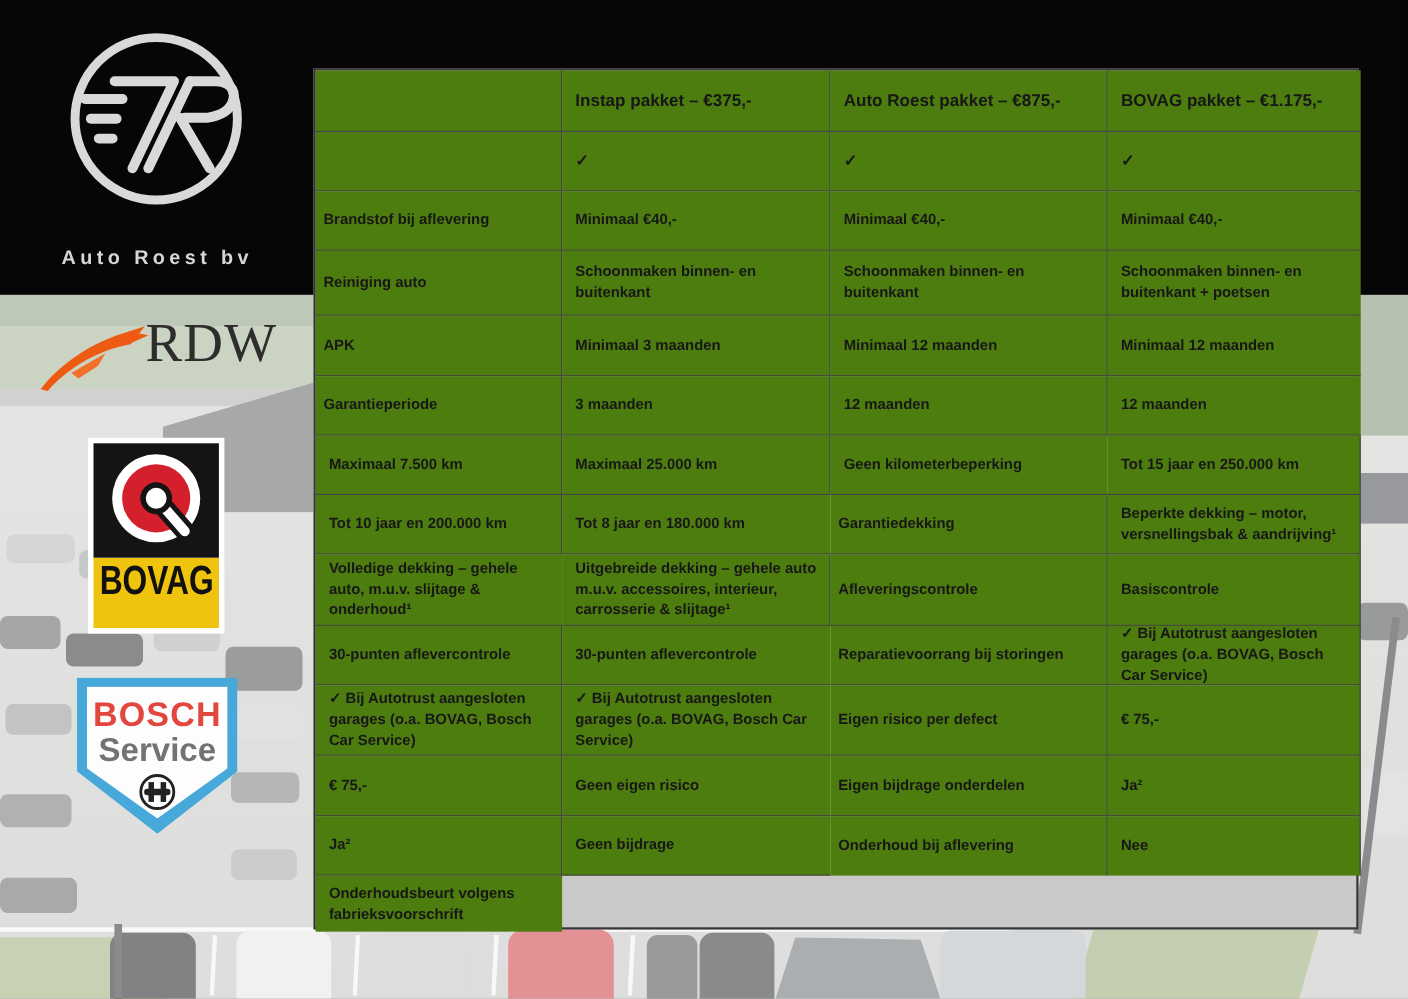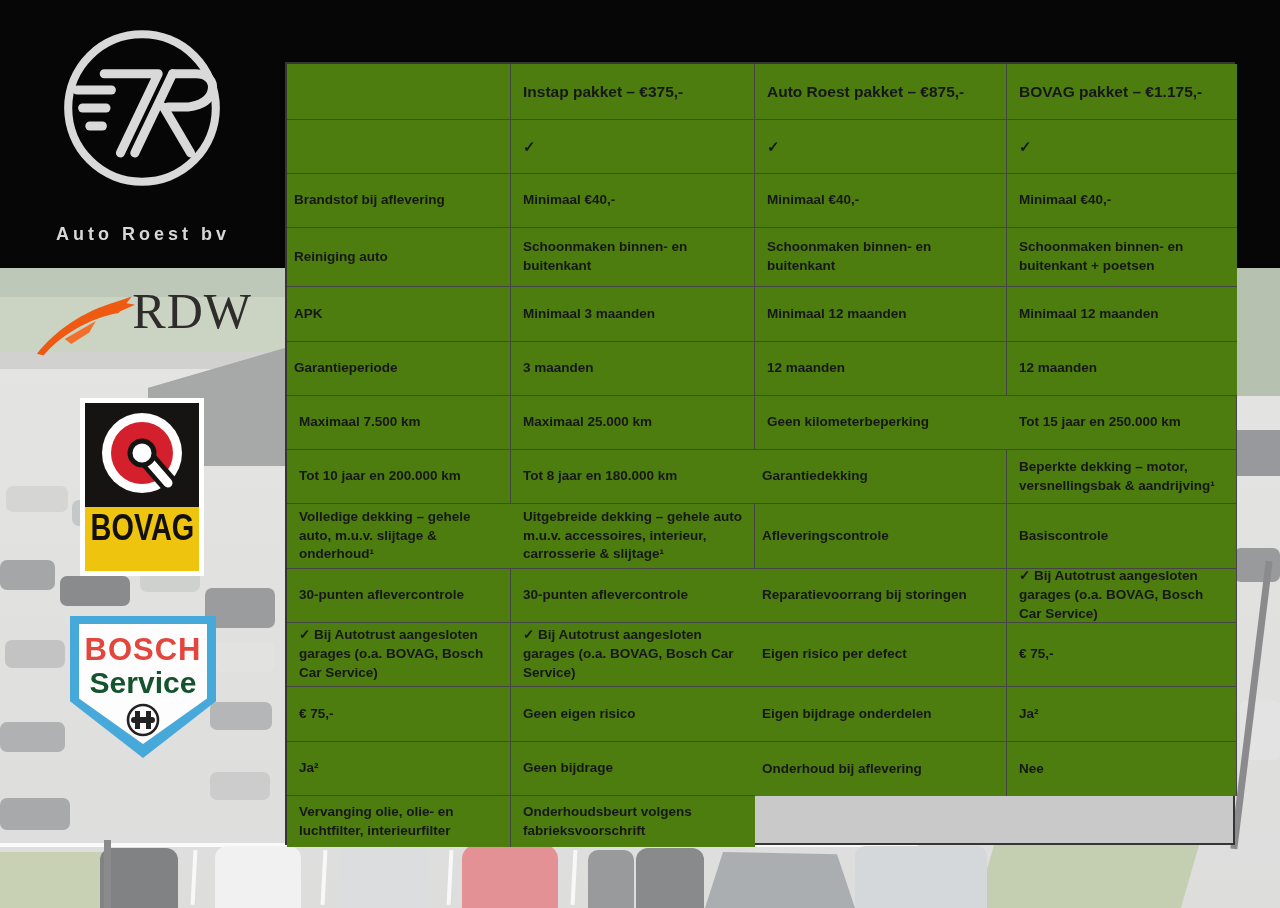--- a/index.html
+++ b/index.html
@@ -42,21 +42,21 @@
   .bovag-top{position:relative;width:100%;height:62%;background:#161413;display:flex;align-items:center;justify-content:center;}
   .bovag-bottom{width:100%;height:38%;background:#efc40f;display:flex;align-items:flex-start;justify-content:center;}
   .bovag-word{color:#13110f;font-size:37px;font-weight:700;transform:scaleX(.78);letter-spacing:0px;}
   .bosch{position:absolute;left:70px;top:616px;width:146px;height:142px;z-index:4;}
   .bosch-shield{position:absolute;inset:0;background:#47a9da;
     clip-path:polygon(0 0,100% 0,100% 60%,50% 100%,0 60%);}
   .bosch-inner{position:absolute;left:9px;top:8px;right:9px;bottom:14px;background:#fdfdfd;
     clip-path:polygon(0 0,100% 0,100% 62%,50% 100%,0 62%);
     display:flex;flex-direction:column;align-items:center;}
   .bosch-word{color:#e2463d;font-size:31px;font-weight:700;letter-spacing:1px;margin-top:8px;}
-  .bosch-service{color:#14532d;font-size:30px;font-weight:700;margin-top:-2px;}
+  .bosch-service{color:#737373;font-size:30px;font-weight:700;margin-top:-2px;}
   
   .pkg-table{
     position:absolute;left:285px;top:62px;width:950px;height:783px;z-index:5;
     display:grid;box-sizing:border-box;
     grid-template-columns:224px 244px 252px 230px;
     grid-template-rows:56px 54px 54px 59px 55px 54px 54px 54px 65px 54px 64px 55px 54px 51px;
     background:#c9c9c9;border:2px solid #353535;
   }
   .cell{
     box-sizing:border-box;border-right:1px solid #454545;border-bottom:1px solid #454545;
@@ -222,17 +222,16 @@
       <div class="cell label">Eigen risico per defect</div>
       <div class="cell">€ 75,-</div>
       <div class="cell">€ 75,-</div>
       <div class="cell last-col">Geen eigen risico</div>
       <div class="cell label">Eigen bijdrage onderdelen</div>
       <div class="cell">Ja²</div>
       <div class="cell">Ja²</div>
       <div class="cell last-col">Geen bijdrage</div>
       <div class="cell last-row label">Onderhoud bij aflevering</div>
       <div class="cell last-row">Nee</div>
-      <div class="cell last-row">Vervanging olie, olie- en luchtfilter, interieurfilter</div>
       <div class="cell last-col last-row">Onderhoudsbeurt volgens fabrieksvoorschrift</div>
     </div>
 
 </div>
 
 </body></html>

